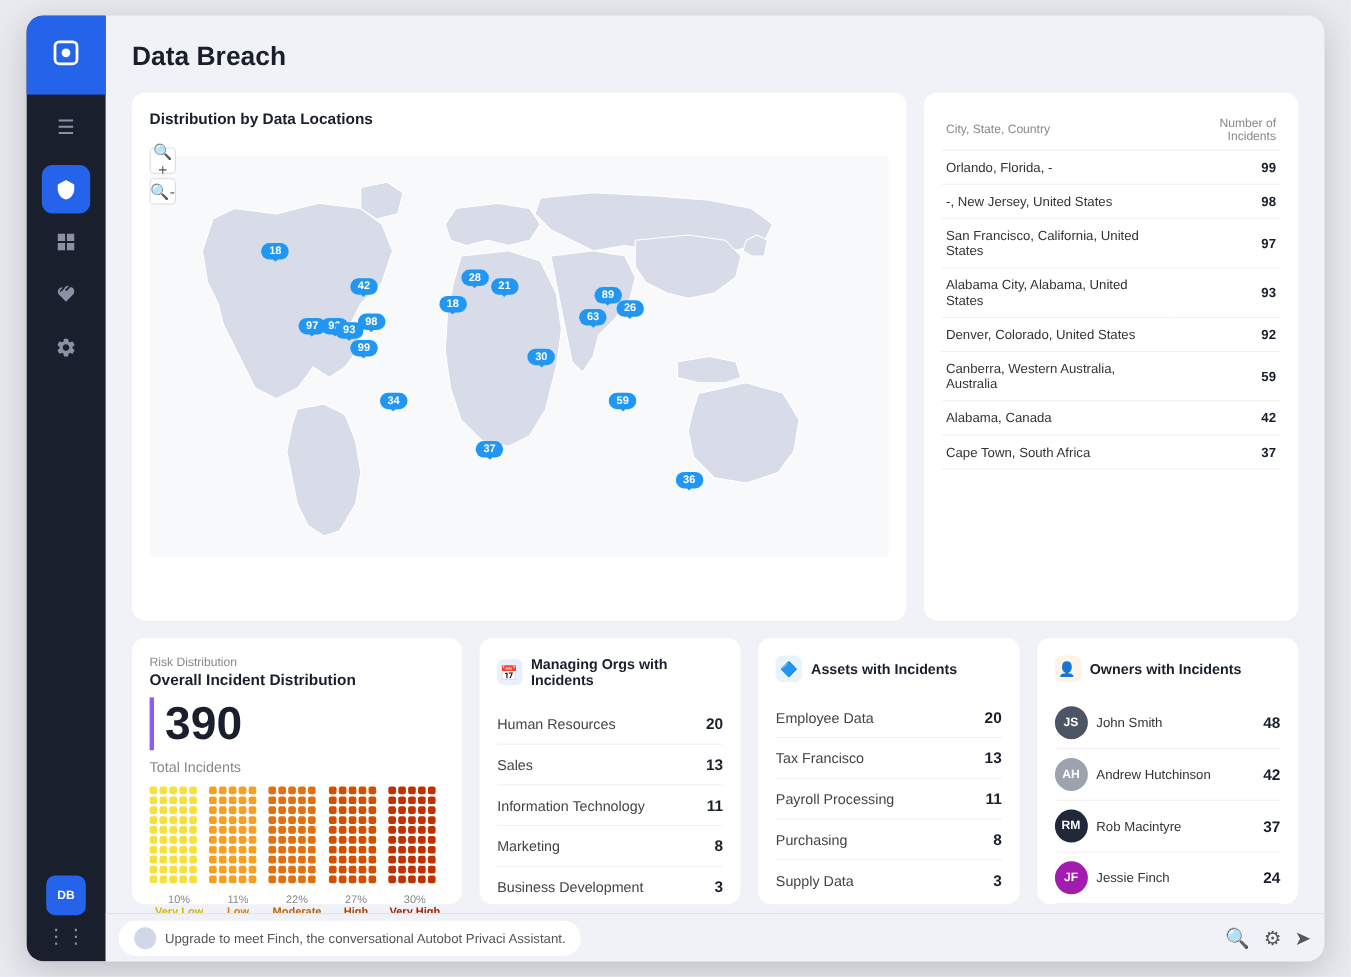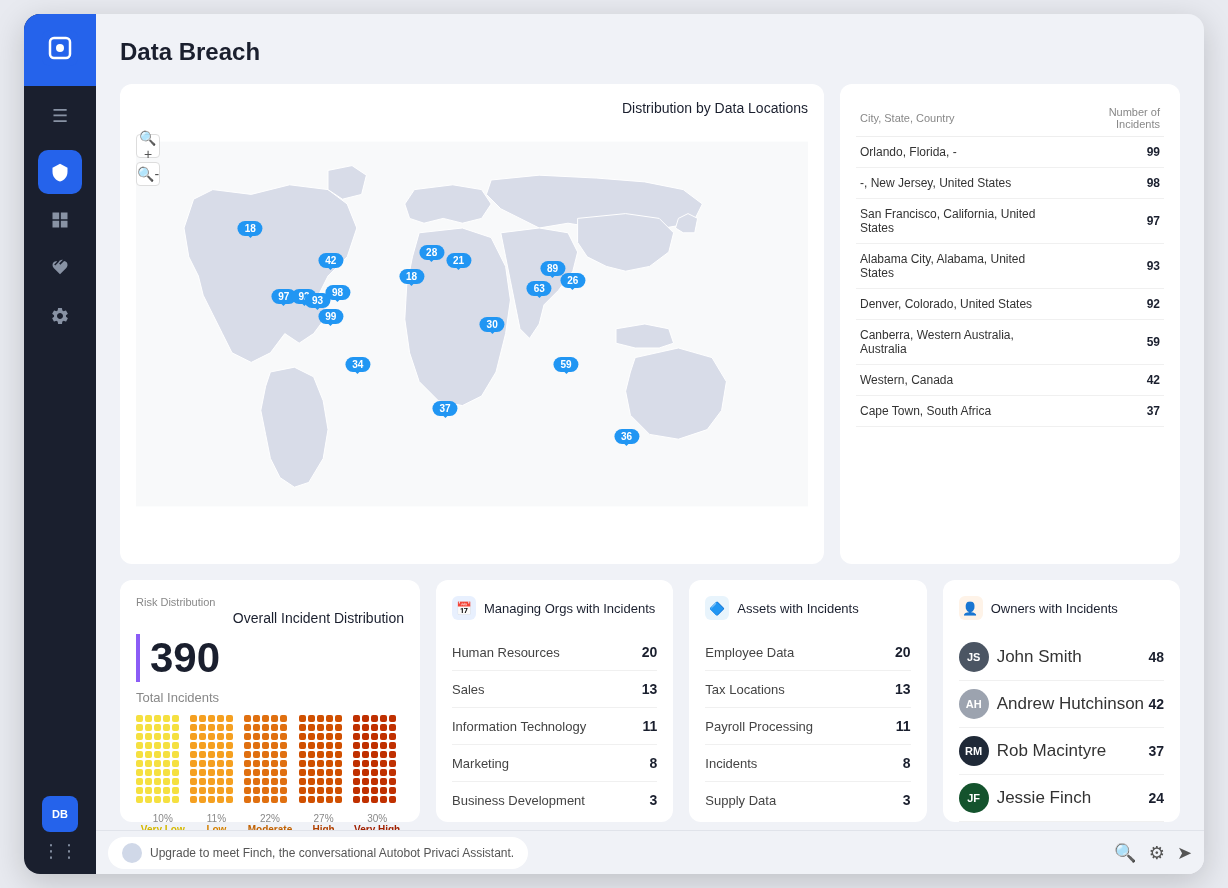--- a/index.html
+++ b/index.html
@@ -66,21 +66,21 @@
     
     .map-card {
       flex: 1;
       background: white;
       border-radius: 12px;
       padding: 16px;
       position: relative;
       overflow: hidden;
     }
     .card-subtitle { font-size: 11px; color: #888; margin-bottom: 2px; }
-    .card-title { font-size: 14px; font-weight: 400; color: #1a1f2e; margin-bottom: 8px; text-align: right; }
+    .card-title { font-size: 14px; font-weight: 700; color: #1a1f2e; margin-bottom: 8px; }
     .map-controls { display: flex; flex-direction: column; gap: 4px; position: absolute; top: 50px; left: 16px; z-index: 10; }
     .map-ctrl-btn { width: 24px; height: 24px; background: white; border: 1px solid #ddd; border-radius: 4px; cursor: pointer; display: flex; align-items: center; justify-content: center; font-size: 14px; color: #555; }
 
     
     .map-svg-container { width: 100%; height: 400px; position: relative; margin-top: 4px; }
 
     
     .data-locations-card {
       width: 340px;
       background: white;
@@ -115,21 +115,21 @@
 
     
     .orgs-card {
       flex: 1;
       background: white;
       border-radius: 12px;
       padding: 16px;
     }
     .section-header { display: flex; align-items: center; gap: 8px; margin-bottom: 14px; }
     .section-icon { width: 24px; height: 24px; background: #e8f0fe; border-radius: 6px; display: flex; align-items: center; justify-content: center; font-size: 13px; }
-    .section-title { font-size: 13px; font-weight: 400; color: #1a1f2e; }
+    .section-title { font-size: 13px; font-weight: 700; color: #1a1f2e; }
     
     .data-list { display: flex; flex-direction: column; gap: 0; }
     .data-list-item { display: flex; justify-content: space-between; align-items: center; padding: 10px 0; border-bottom: 1px solid #f0f0f0; }
     .data-list-item:last-child { border-bottom: none; }
     .data-list-name { font-size: 13px; color: #444; }
     .data-list-count { font-size: 14px; font-weight: 700; color: #1a1f2e; }
 
     
     .assets-card {
       flex: 1;
@@ -142,21 +142,21 @@
     .owners-card {
       flex: 1;
       background: white;
       border-radius: 12px;
       padding: 16px;
     }
     .owner-item { display: flex; align-items: center; justify-content: space-between; padding: 8px 0; border-bottom: 1px solid #f0f0f0; }
     .owner-item:last-child { border-bottom: none; }
     .owner-left { display: flex; align-items: center; gap: 8px; }
     .owner-avatar { width: 30px; height: 30px; border-radius: 50%; background: #ccc; overflow: hidden; display: flex; align-items: center; justify-content: center; font-size: 11px; font-weight: 600; color: white; }
-    .owner-name { font-size: 17px; color: #333; }
+    .owner-name { font-size: 12px; color: #333; }
     .owner-count { font-size: 14px; font-weight: 700; color: #1a1f2e; }
     
     
     .bottom-bar {
       height: 44px;
       background: #f0f2f7;
       display: flex;
       align-items: center;
       justify-content: space-between;
       padding: 0 12px;
@@ -327,21 +327,21 @@
               </tr>
               <tr>
                 <td>Denver, Colorado, United States</td>
                 <td>92</td>
               </tr>
               <tr>
                 <td>Canberra, Western Australia, Australia</td>
                 <td>59</td>
               </tr>
               <tr>
-                <td>Western, Canada</td>
+                <td>Alabama, Canada</td>
                 <td>42</td>
               </tr>
               <tr>
                 <td>Cape Town, South Africa</td>
                 <td>37</td>
               </tr>
             </tbody>
         </table>
       </div>
     </div>
@@ -781,29 +781,29 @@
         <div class="section-header">
           <div class="section-icon" style="background:#e8f4fc;">🔷</div>
           <div class="section-title">Assets with Incidents</div>
         </div>
         <div class="data-list" id="assets-list">
             <div class="data-list-item">
               <span class="data-list-name">Employee Data</span>
               <span class="data-list-count">20</span>
             </div>
             <div class="data-list-item">
-              <span class="data-list-name">Tax Locations</span>
+              <span class="data-list-name">Tax Francisco</span>
               <span class="data-list-count">13</span>
             </div>
             <div class="data-list-item">
               <span class="data-list-name">Payroll Processing</span>
               <span class="data-list-count">11</span>
             </div>
             <div class="data-list-item">
-              <span class="data-list-name">Incidents</span>
+              <span class="data-list-name">Purchasing</span>
               <span class="data-list-count">8</span>
             </div>
             <div class="data-list-item">
               <span class="data-list-name">Supply Data</span>
               <span class="data-list-count">3</span>
             </div>
           </div>
       </div>
 
       <div class="owners-card">
@@ -828,21 +828,21 @@
   </div>
             <div class="owner-item">
     <div class="owner-left">
       <div class="owner-avatar" style="background:#1f2937;">RM</div>
       <span class="owner-name">Rob Macintyre</span>
     </div>
     <span class="owner-count">37</span>
   </div>
             <div class="owner-item">
     <div class="owner-left">
-      <div class="owner-avatar" style="background:#14532d;text-align:right;">JF</div>
+      <div class="owner-avatar" style="background:#a21caf;text-align:right;">JF</div>
       <span class="owner-name">Jessie Finch</span>
     </div>
     <span class="owner-count">24</span>
   </div>
             <div class="owner-item">
     <div class="owner-left">
       <div class="owner-avatar" style="background:#6b7280;">GW</div>
       <span class="owner-name">Greg Walters</span>
     </div>
     <span class="owner-count">20</span>

